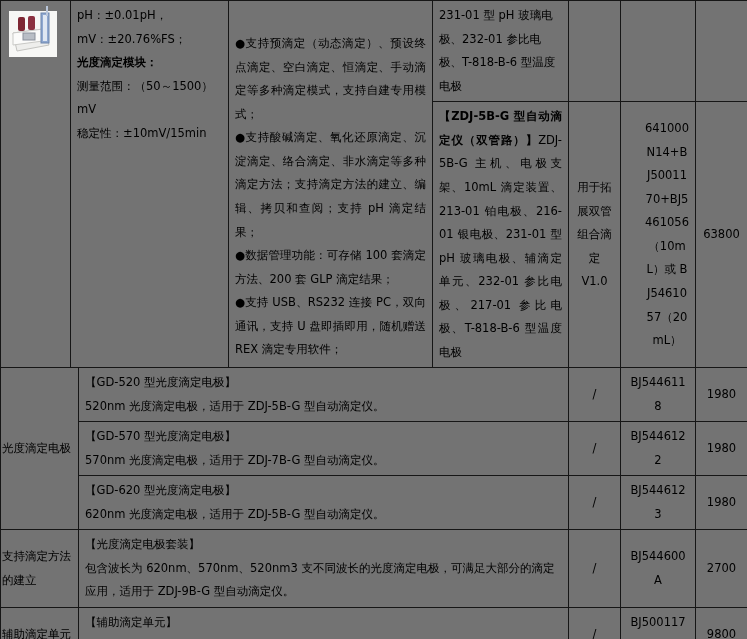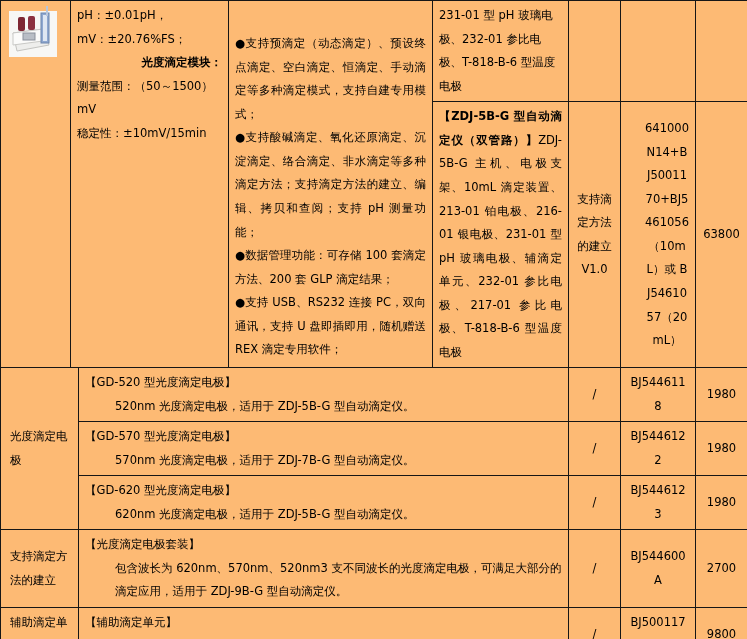--- a/index.html
+++ b/index.html
@@ -1,42 +1,42 @@
 <!DOCTYPE html>
 <html><head>
 <meta charset="utf-8">
 <style>
   html,body { margin:0; padding:0; background:#ffffff; }
   body {
     width:747px; height:639px; overflow:hidden;
     font-family:"DejaVu Sans","Liberation Sans",sans-serif;
     color:#000;
   }
-  .page { width:747px; height:639px; overflow:hidden; background:#fdba74; }
+  .page { width:747px; height:639px; overflow:hidden; background:#737373; }
   table { border-collapse:collapse; table-layout:fixed; width:747px; }
   td {
     border:1.5px solid #161616;
     vertical-align:top;
     padding:3px 6px;
     font-size:11.5px;
     line-height:2.05;
     overflow:hidden;
     word-break:break-word;
   }
   .center { text-align:center; vertical-align:middle; }
   .vmid   { vertical-align:middle; }
-  .bold   { font-weight:bold;text-align:right; }
+  .bold   { font-weight:bold; }
   .blk    { display:block; }
   .feature { display:block; text-align:justify; }
   .col3-inner { display:flex; flex-direction:column; height:304px;margin-top:28px; }
   .ordercell { word-break:break-all;padding-left:24px; }
-  .cat { padding-left:9px; }
+  .cat { padding-left:1px; }
   .imgcell { vertical-align:top; padding:4px 2px; }
   .titleline { display:block; font-weight:normal; }
-  .descline  { display:block;margin-left:30px; }
+  .descline  { display:block; }
   .zdjpara { display:block; text-align:justify; }
 </style>
 </head>
 <body>
 
 <div class="page">
 
   <table>
     <colgroup>
       <col style="width:70px">
@@ -65,42 +65,42 @@
       <td rowspan="2">
         <span class="blk">pH：±0.01pH，</span>
         <span class="blk">mV：±20.76%FS；</span>
         <span class="blk bold">光度滴定模块：</span>
         <span class="blk">测量范围：（50～1500）mV</span>
         <span class="blk">稳定性：±10mV/15min</span>
       </td>
       <td rowspan="2">
         <div class="col3-inner">
           <span class="feature">●支持预滴定（动态滴定）、预设终点滴定、空白滴定、恒滴定、手动滴定等多种滴定模式，支持自建专用模式；</span>
-          <span class="feature">●支持酸碱滴定、氧化还原滴定、沉淀滴定、络合滴定、非水滴定等多种滴定方法；支持滴定方法的建立、编辑、拷贝和查阅；支持 pH 测量功能；</span>
+          <span class="feature">●支持酸碱滴定、氧化还原滴定、沉淀滴定、络合滴定、非水滴定等多种滴定方法；支持滴定方法的建立、编辑、拷贝和查阅；支持 pH 滴定结果；</span>
           <span class="feature">●数据管理功能：可存储 100 套滴定方法、200 套 GLP 滴定结果；</span>
           <span class="feature">●支持 USB、RS232 连接 PC，双向通讯，支持 U 盘即插即用，随机赠送 REX 滴定专用软件；</span>
           <span class="feature">●可直接连接自动进样器实现批量样品的自动测量。</span>
 
         </div>
       </td>
       <td>
         <span>231-01 型 pH 玻璃电极、232-01 参比电极、T-818-B-6 型温度电极</span>
       </td>
       <td></td>
       <td></td>
       <td></td>
     </tr>
     <tr style="height:247px">
       <td class="vmid">
         <span class="zdjpara">
           <b>【ZDJ-5B-G 型自动滴定仪（双管路）】</b><span>ZDJ-5B-G 主机、电极支架、10mL 滴定装置、213-01 铂电极、216-01 银电极、231-01 型 pH 玻璃电极、辅滴定单元、232-01 参比电极、217-01 参比电极、T-818-B-6 型温度电极</span>
         </span>
       </td>
       <td class="center">
-        <span>支持滴定方法的建立 V1.0</span>
+        <span>用于拓展双管组合滴定 V1.0</span>
       </td>
       <td class="center ordercell">
         <span>641000N14+BJ5001170+BJ5461056（10mL）或 BJ5461057（20mL）</span>
       </td>
       <td class="center">
         <span>63800</span>
       </td>
     </tr>
   </tbody>
     </table>

